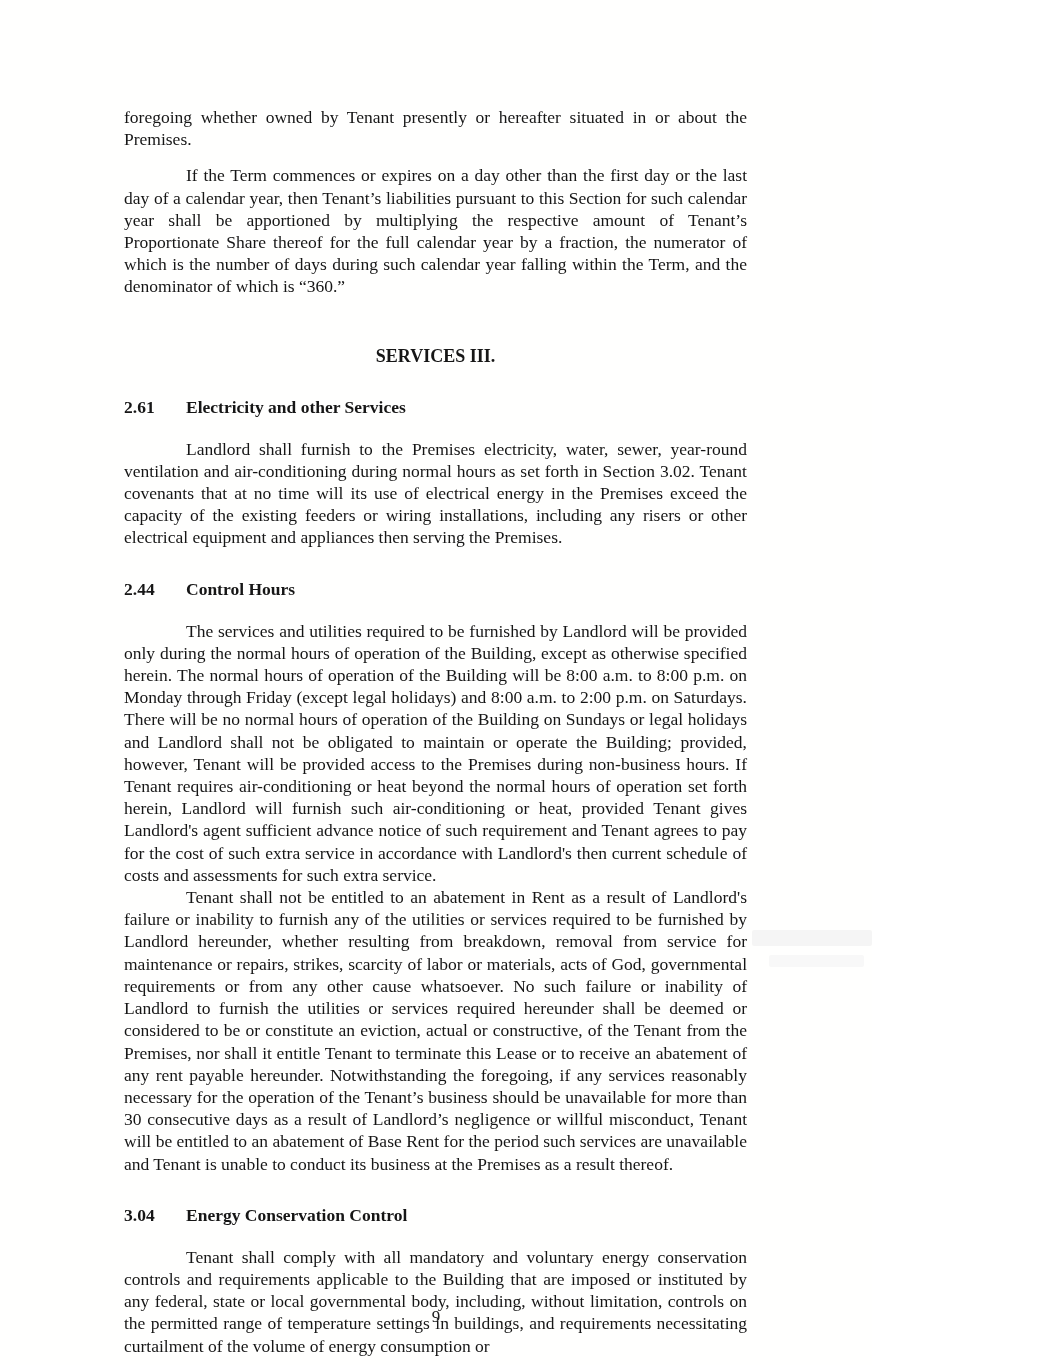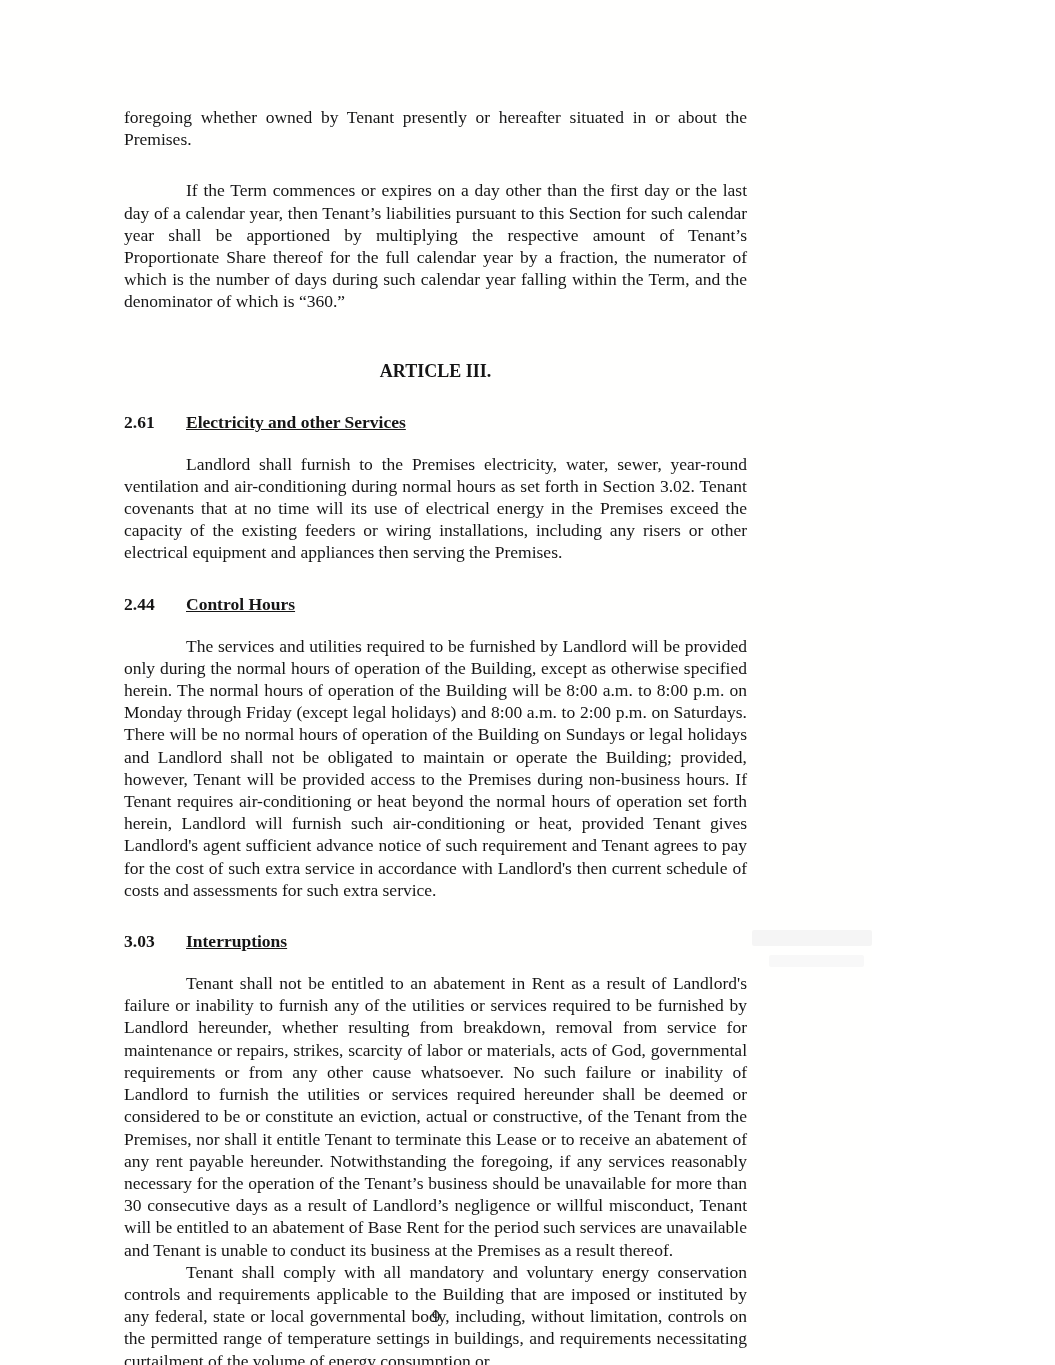--- a/index.html
+++ b/index.html
@@ -21,21 +21,21 @@
   .body-text {
     font-size: 17.5px;
     line-height: 22.2px;
     text-align: justify;
     margin: 0;
   }
   .indent {
     text-indent: 62px;
   }
   .para-gap {
-    margin-top: 29px;
+    margin-top: 14px;
   }
   .article-heading {
     margin-top: 47px;
     text-align: center;
     font-weight: bold;
     font-size: 18px;
     line-height: 22px;
   }
   .article-heading .subtitle {
     text-decoration: underline;
@@ -45,21 +45,20 @@
     margin-bottom: 20px;
     font-weight: bold;
     font-size: 17.5px;
     line-height: 22px;
   }
   .sec-num {
     display: inline-block;
     width: 62px;
   }
   .sec-title {
-    text-decoration: underline;
   }
   .page-number {
     position: absolute;
     bottom: 38px;
     left: 0;
     width: 100%;
     text-align: center;
     font-size: 17px;
     color: #222;
   }
@@ -88,45 +87,45 @@
 </head>
 <body>
 
 <div class="page">
 
   <p class="body-text">foregoing whether owned by Tenant presently or hereafter situated in or about the Premises.</p>
 
   <p class="body-text indent para-gap">If the Term commences or expires on a day other than the first day or the last day of a calendar year, then Tenant’s liabilities pursuant to this Section for such calendar year shall be apportioned by multiplying the respective amount of Tenant’s Proportionate Share thereof for the full calendar year by a fraction, the numerator of which is the number of days during such calendar year falling within the Term, and the denominator of which is “360.”</p>
 
   <div class="article-heading">
-    <div>ARTICLE III.</div>
+    <div>SERVICES III.</div>
   </div>
 
   <div>
     <div class="section-heading">
       <span class="sec-num">2.61</span><span class="sec-title">Electricity and other Services</span>
     </div>
     <p class="body-text indent">Landlord shall furnish to the Premises electricity, water, sewer, year-round ventilation and air-conditioning during normal hours as set forth in Section 3.02. Tenant covenants that at no time will its use of electrical energy in the Premises exceed the capacity of the existing feeders or wiring installations, including any risers or other electrical equipment and appliances then serving the Premises.</p>
   </div>
 
   <div>
     <div class="section-heading">
       <span class="sec-num">2.44</span><span class="sec-title">Control Hours</span>
     </div>
     <p class="body-text indent">The services and utilities required to be furnished by Landlord will be provided only during the normal hours of operation of the Building, except as otherwise specified herein. The normal hours of operation of the Building will be 8:00 a.m. to 8:00 p.m. on Monday through Friday (except legal holidays) and 8:00 a.m. to 2:00 p.m. on Saturdays. There will be no normal hours of operation of the Building on Sundays or legal holidays and Landlord shall not be obligated to maintain or operate the Building; provided, however, Tenant will be provided access to the Premises during non-business hours. If Tenant requires air-conditioning or heat beyond the normal hours of operation set forth herein, Landlord will furnish such air-conditioning or heat, provided Tenant gives Landlord's agent sufficient advance notice of such requirement and Tenant agrees to pay for the cost of such extra service in accordance with Landlord's then current schedule of costs and assessments for such extra service.</p>
   </div>
 
   <div>
-    <div class="section-heading">
-      <span class="sec-num">3.03</span><span class="sec-title">Interruptions</span>
-    </div>
     <p class="body-text indent">Tenant shall not be entitled to an abatement in Rent as a result of Landlord's failure or inability to furnish any of the utilities or services required to be furnished by Landlord hereunder, whether resulting from breakdown, removal from service for maintenance or repairs, strikes, scarcity of labor or materials, acts of God, governmental requirements or from any other cause whatsoever. No such failure or inability of Landlord to furnish the utilities or services required hereunder shall be deemed or considered to be or constitute an eviction, actual or constructive, of the Tenant from the Premises, nor shall it entitle Tenant to terminate this Lease or to receive an abatement of any rent payable hereunder. Notwithstanding the foregoing, if any services reasonably necessary for the operation of the Tenant’s business should be unavailable for more than 30 consecutive days as a result of Landlord’s negligence or willful misconduct, Tenant will be entitled to an abatement of Base Rent for the period such services are unavailable and Tenant is unable to conduct its business at the Premises as a result thereof.</p>
   </div>
 
   <div>
+    <div class="section-heading">
+      <span class="sec-num">3.04</span><span class="sec-title">Energy Conservation Control</span>
+    </div>
     <p class="body-text indent">Tenant shall comply with all mandatory and voluntary energy conservation controls and requirements applicable to the Building that are imposed or instituted by any federal, state or local governmental body, including, without limitation, controls on the permitted range of temperature settings in buildings, and requirements necessitating curtailment of the volume of energy consumption or</p>
   </div>
 
   <div class="scan-artifact-1"></div>
   <div class="scan-artifact-2"></div>
 
   <div class="page-number">9</div>
 
 </div>
 

